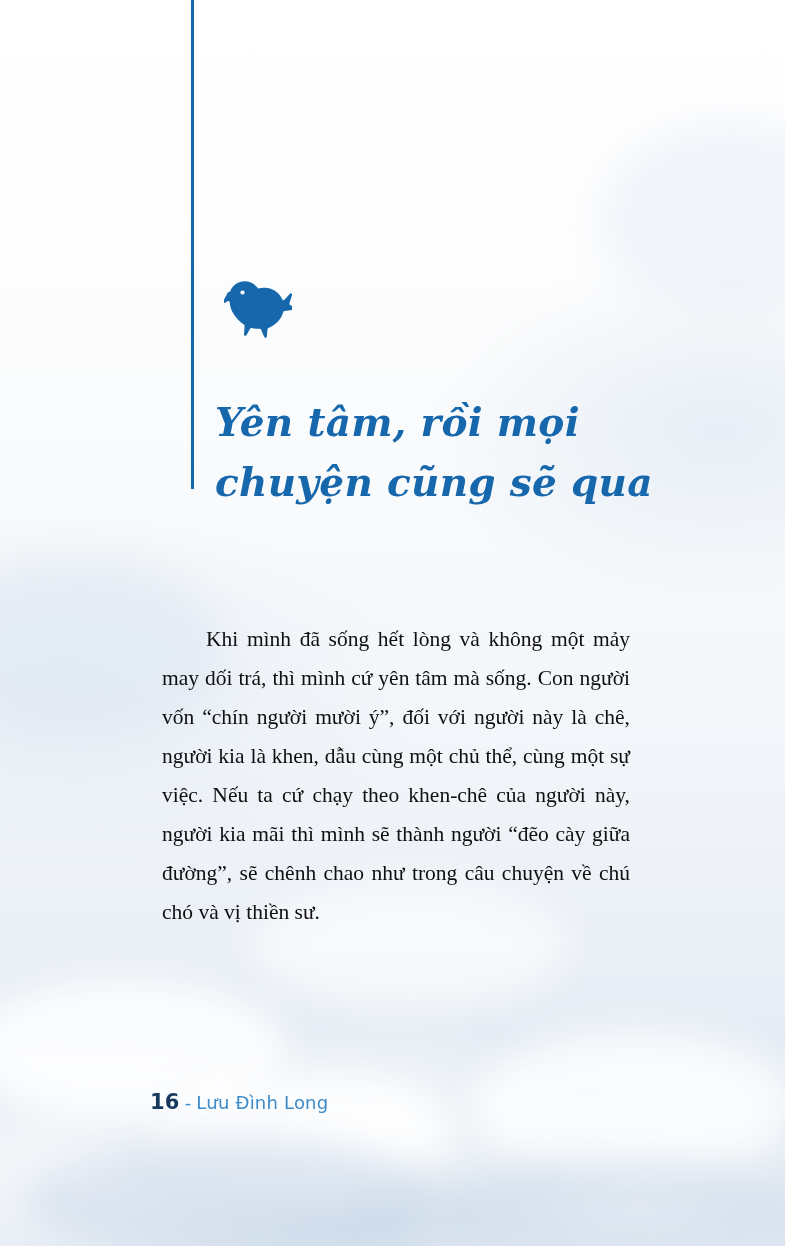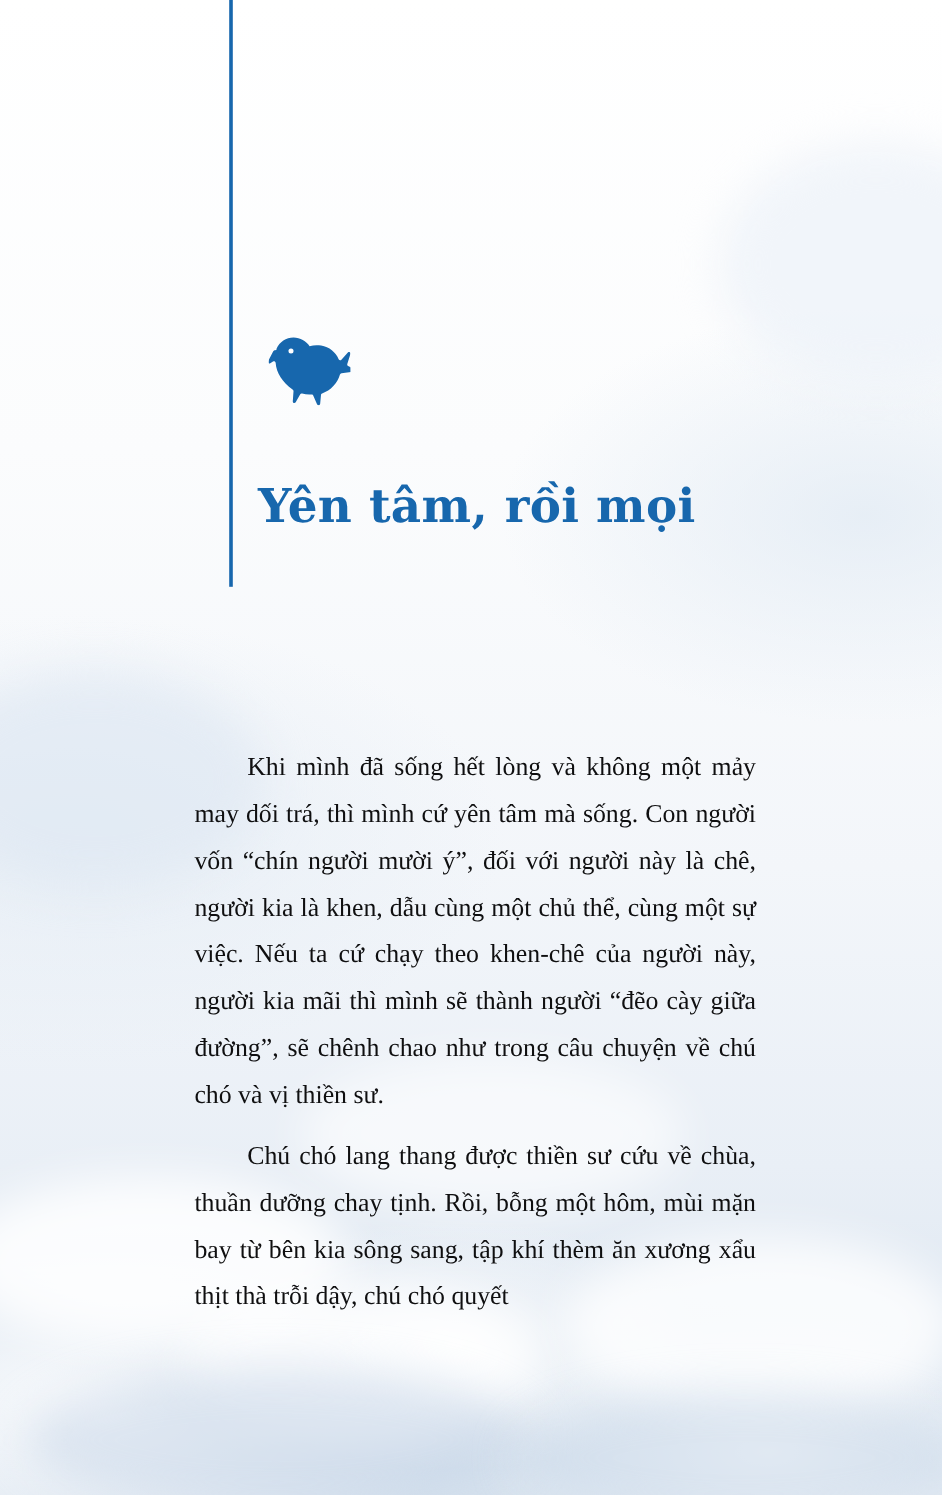--- a/index.html
+++ b/index.html
@@ -63,20 +63,21 @@
     height: 66px;
   }
 
   
   .chapter-title {
     position: absolute;
     left: 215px;
     top: 366px;
     width: 430px;
     font-family: "DejaVu Serif", "Liberation Serif", serif;
+    font-style: italic;
     font-weight: bold;
     font-size: 39px;
     line-height: 60px;
     letter-spacing: 0.3px;
     color: #1767ad;
   }
   .chapter-title .line { display: block; white-space: nowrap; }
 
   
   .body-copy {
@@ -140,21 +141,26 @@
 
   <div class="bird">
     <svg viewBox="0 0 68 66" width="68" height="66" xmlns="http://www.w3.org/2000/svg">
       <path fill="#1767ad" d="M6.5 18.5c2.4-5.6 7.9-9.3 14.1-9.3 5.6 0 10.6 2.9 13.4 7.3 3.1-0.9 6.4-1.1 9.6-0.5 6.8 1.2 12.2 5.6 14.6 11.3 0.4 1 1.6 1.2 2.3 0.4l5.4-5.9c0.9-1 2.5-0.1 2.1 1.2l-2.6 8.4c-0.2 0.7 0.1 1.4 0.7 1.7l4.3 2.1c1.2 0.6 0.9 2.4-0.4 2.6l-9.4 1.2c-0.6 0.1-1.1 0.5-1.3 1.1-2.1 7.3-7.6 13.2-14.9 15.8-0.5 0.2-0.9 0.7-0.9 1.3l-0.7 7.2c-0.1 1.4-2 1.7-2.6 0.4l-3.2-7.3c-0.2-0.5-0.8-0.9-1.4-0.8-2.6 0.2-5.3 0-7.9-0.7-0.6-0.2-1.2 0.1-1.5 0.6l-3.8 6.6c-0.7 1.2-2.5 0.6-2.4-0.8l0.6-8.5c0-0.6-0.3-1.1-0.8-1.4C11.5 46.6 6.2 38.9 5.7 30.3c-0.1-1.1-1.3-1.7-2.2-1.1l-2.3 1.5c-1.1 0.7-2.4-0.5-1.8-1.7l4.3-8.2c0.3-0.6 0.9-1 1.6-1 0.5 0 0.9-0.2 1.2-0.6z"></path>
       <circle cx="18.5" cy="20.5" r="2.1" fill="#ffffff"></circle>
     </svg>
   </div>
 
   <h1 class="chapter-title">
     <span class="line">Yên tâm, rồi mọi</span>
+    <span class="line">chuyện cũng sẽ qua</span>
   </h1>
 
   <div class="body-copy">
     <p>Khi mình đã sống hết lòng và không một mảy may dối trá, thì mình cứ yên tâm mà sống. Con người vốn “chín người mười ý”, đối với người này là chê, người kia là khen, dẫu cùng một chủ thể, cùng một sự việc. Nếu ta cứ chạy theo khen-chê của người này, người kia mãi thì mình sẽ thành người “đẽo cày giữa đường”, sẽ chênh chao như trong câu chuyện về chú chó và vị thiền sư.</p>
-    <p>Chú chó lang thang được thiền sư cứu về chùa, thuần dưỡng chay tịnh. Rồi, bỗng một hôm, mùi mặn bay từ bên kia sông sang, tập khí thèm ăn xương xẩu thịt thà trỗi dậy, chú chó quyết</p>
   </div>
 
+  <div class="footer">
+    <span class="page-num">16</span>
+    <span class="sep">-</span>
+    <span class="author">Lưu Đình Long</span>
+  </div>
 
 </div>
 
 </body></html>

